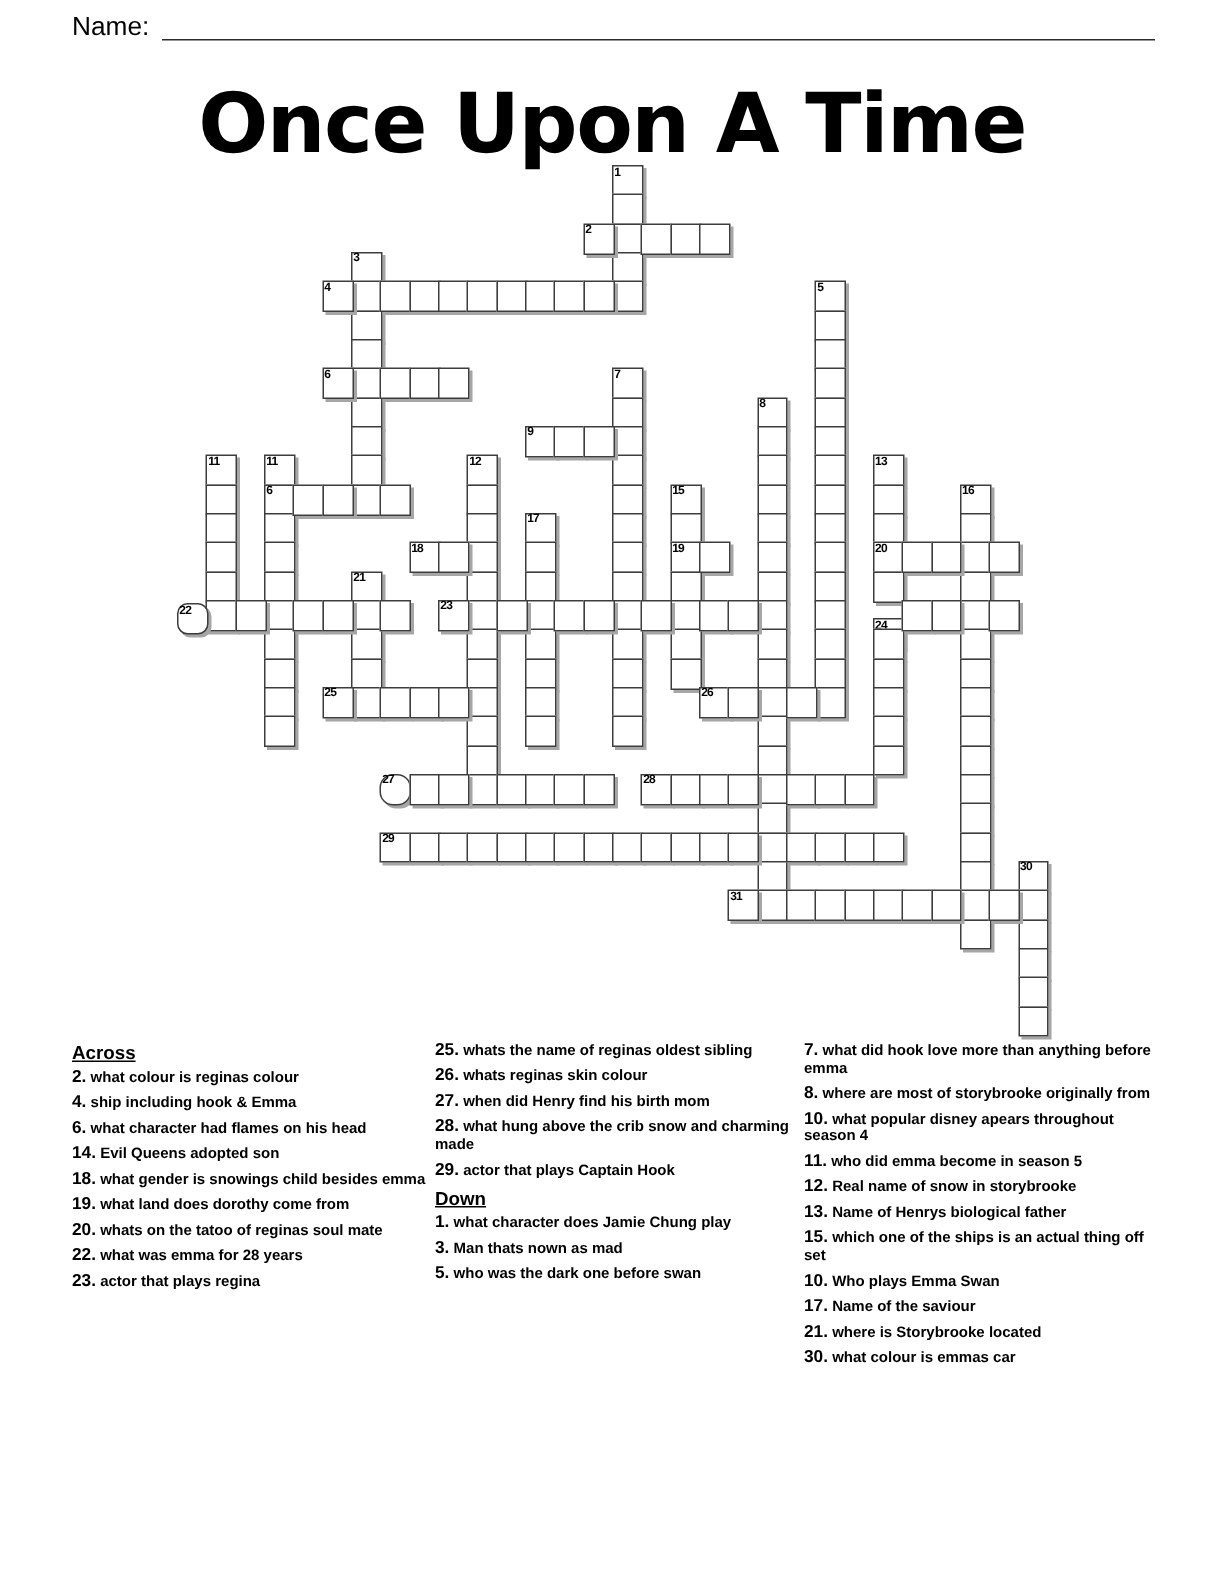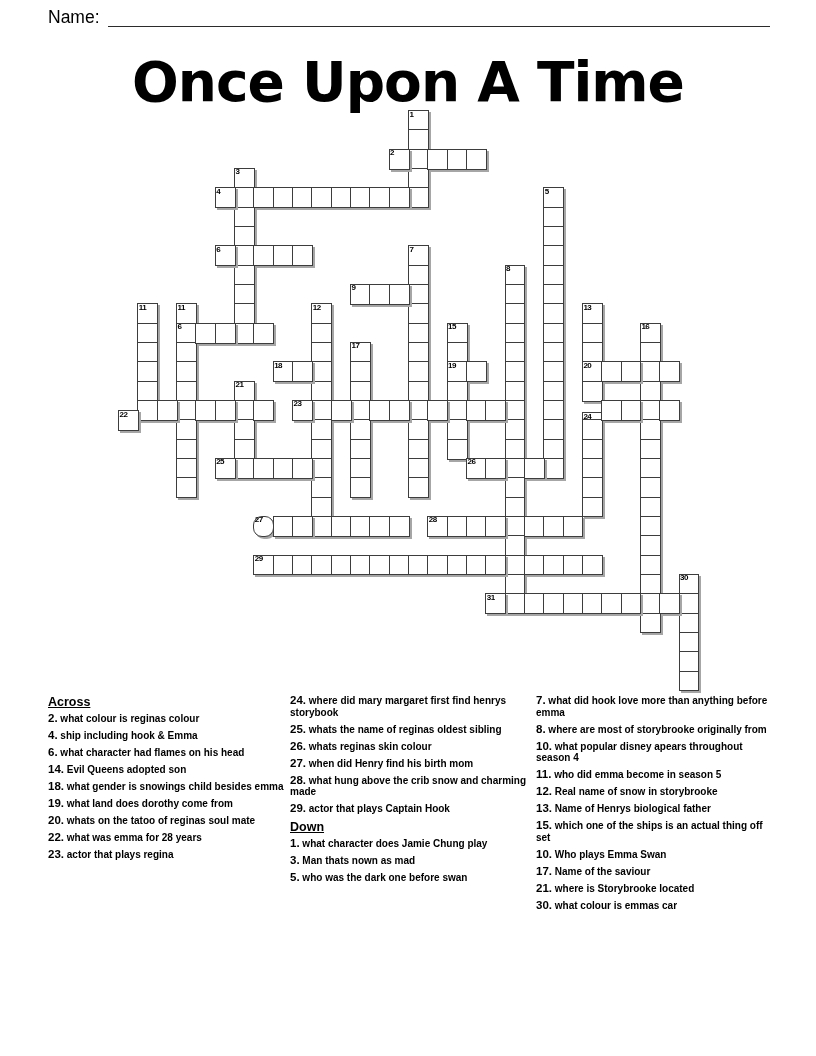--- a/index.html
+++ b/index.html
@@ -253,21 +253,21 @@
     <div class="cell" style="left: 483.25px; top: 251.29px;"></div>
     <div class="cell" style="left: 502.58px; top: 251.29px;"></div>
     <div class="cell" style="left: 541.24px; top: 251.29px;"></div>
     <div class="cell" style="left: 115.98px; top: 270.62px;">
       <span class="cellnum">21</span>
     </div>
     <div class="cell" style="left: 115.98px; top: 289.95px;"></div>
     <div class="cell" style="left: 115.98px; top: 309.28px;"></div>
     <div class="cell" style="left: 115.98px; top: 328.61px;"></div>
     <div class="cell" style="left: 115.98px; top: 347.94px;"></div>
-    <div class="cell" style="left: 0px; top: 300px;">
+    <div class="cell" style="left: 0px; top: 292px; border-radius: 7px;">
       <span class="cellnum">22</span>
     </div>
     <div class="cell" style="left: 38.66px; top: 289.95px;"></div>
     <div class="cell" style="left: 77.32px; top: 289.95px;"></div>
     <div class="cell" style="left: 96.65px; top: 289.95px;"></div>
     <div class="cell" style="left: 135.31px; top: 289.95px;"></div>
     <div class="cell" style="left: 173.97px; top: 289.95px;">
       <span class="cellnum">23</span>
     </div>
     <div class="cell" style="left: 212.63px; top: 289.95px;"></div>
@@ -354,21 +354,20 @@
       <p class="clue"><span class="clue-num">4.</span> ship including hook &amp; Emma</p>
       <p class="clue"><span class="clue-num">6.</span> what character had flames on his head</p>
       <p class="clue"><span class="clue-num">14.</span> Evil Queens adopted son</p>
       <p class="clue"><span class="clue-num">18.</span> what gender is snowings child besides emma</p>
       <p class="clue"><span class="clue-num">19.</span> what land does dorothy come from</p>
       <p class="clue"><span class="clue-num">20.</span> whats on the tatoo of reginas soul mate</p>
       <p class="clue"><span class="clue-num">22.</span> what was emma for 28 years</p>
       <p class="clue"><span class="clue-num">23.</span> actor that plays regina</p>
     </div>
     <div class="clue-col">
-      <p class="clue"><span class="clue-num">24.</span> where did mary margaret first find henrys storybook</p>
       <p class="clue"><span class="clue-num">25.</span> whats the name of reginas oldest sibling</p>
       <p class="clue"><span class="clue-num">26.</span> whats reginas skin colour</p>
       <p class="clue"><span class="clue-num">27.</span> when did Henry find his birth mom</p>
       <p class="clue"><span class="clue-num">28.</span> what hung above the crib snow and charming made</p>
       <p class="clue"><span class="clue-num">29.</span> actor that plays Captain Hook</p>
       <p class="clue-header">Down</p>
       <p class="clue"><span class="clue-num">1.</span> what character does Jamie Chung play</p>
       <p class="clue"><span class="clue-num">3.</span> Man thats nown as mad</p>
       <p class="clue"><span class="clue-num">5.</span> who was the dark one before swan</p>
     </div>

